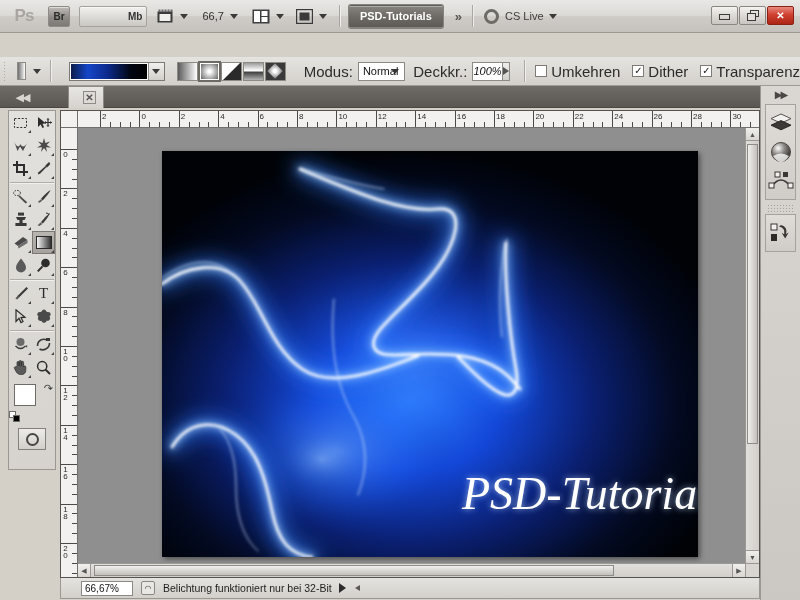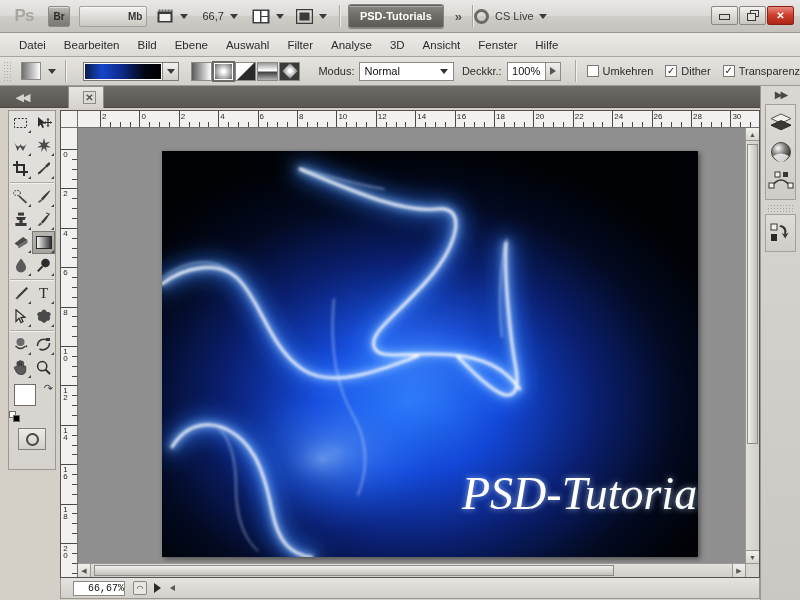--- a/index.html
+++ b/index.html
@@ -49,21 +49,21 @@
   .ws-tab {
     height: 23px; padding: 0 10px; display: flex; align-items: center;
     font-weight: bold; font-size: 11px; color: #3b3b3b; margin-left: 8px;
   }
   .ws-tab.active {
     background: linear-gradient(180deg,#87847f,#6e6b66 50%,#5e5b57);
     color: #fff; border: 1px solid #59565200; border-radius: 2px;
     box-shadow: inset 0 1px 0 rgba(255,255,255,.35), 0 0 0 1px #86837e;
   }
   .chevrons { margin-left: 12px; color: #575451; font-size: 13px; font-weight: bold; letter-spacing: -2px;}
-  .cslive { display: flex; align-items: center; color: #3c3c3c; font-size: 11px;}
+  .cslive { display: flex; align-items: center; margin-left: 10px; color: #3c3c3c; font-size: 11px;}
   .cs-ring {
     width: 15px; height: 15px; border-radius: 50%;
     border: 3px solid #6e6b66; margin-right: 6px;
   }
   .wincontrols { position: absolute; right: 6px; top: 6px; display: flex; gap: 1px; }
   .winbtn {
     width: 27px; height: 19px; border: 1px solid #8a8782; border-radius: 2px;
     background: linear-gradient(180deg,#f4f3f1,#ddd9d4 50%,#c9c5c0);
     display: flex; align-items: center; justify-content: center;
     font-size: 10px; color: #333;
@@ -114,31 +114,31 @@
   .gtype { width: 21px; height: 19px; border: 1px solid #8d8a85; }
   .gtype.sel { outline: 2px solid #6d6a65; outline-offset: -1px; box-shadow: 0 0 0 1px #fff inset; }
   .gt1 { background: linear-gradient(90deg,#5b5b5b,#ffffff); }
   .gt2 { background: radial-gradient(circle at 50% 50%, #ffffff 10%, #5a5a5a 95%); }
   .gt3 { background: linear-gradient(135deg,#ffffff 48%, #2a2a2a 52%); }
   .gt4 { background: linear-gradient(180deg,#9b9b9b,#fff 45%, #444 55%, #b5b5b5); }
   .gt5 { background: #3a3a3a; position: relative; }
   .gt5:after { content:""; position:absolute; left:50%; top:50%;
     transform: translate(-50%,-50%) rotate(45deg); width: 11px; height: 11px;
     background: radial-gradient(circle,#fff 20%, #777 100%); }
-  .lbl { font-size: 11px; color: #2b2b2b; margin-left: 10px; }
+  .lbl { font-size: 15px; color: #2b2b2b; margin-left: 10px; }
   .select-box {
     margin-left: 5px; height: 19px; width: 106px; background: #fff;
     border: 1px solid #8d8a85; display: flex; align-items: center;
     padding: 0 4px; font-size: 11px; color: #111; position: relative;
   }
   .select-box .arrow-d { position: absolute; right: 5px; margin: 0; border-top-color:#333; }
   .numfield {
     margin-left: 5px; height: 19px; width: 44px; background: #fff;
     border: 1px solid #8d8a85; display: flex; align-items: center;
-    justify-content: center; font-size: 11px; color: #111;
+    justify-content: center; font-size: 11px; color: #111; font-style: italic;
   }
   .spin {
     height: 19px; width: 17px; border: 1px solid #8d8a85; border-left: none;
     background: linear-gradient(180deg,#efeeec,#d3d0cb);
     display: flex; align-items: center; justify-content: center;
   }
   .tri-r { width: 0;height:0;border-top:4px solid transparent;border-bottom:4px solid transparent;border-left:6px solid #555;}
   .chk-wrap { display: flex; align-items: center; margin-left: 12px; }
   .chkbox {
     width: 12px; height: 12px; border: 1px solid #7e7b76; background: #fff;
@@ -255,23 +255,23 @@
     background: #d9d6d1; border-left: 1px solid #9b9894; border-top: 1px solid #9b9894; }
 
   
   .statusbar {
     position: absolute; left: 60px; top: 578px; width: 700px; height: 21px;
     background: linear-gradient(180deg,#e5e3df,#d3d0cb);
     border: 1px solid #9b9894; border-top: none;
     display: flex; align-items: center;
   }
   .zoomfield {
-    margin-left: 12px; height: 15px; width: 52px; background: #fff;
+    margin-left: 20px; height: 15px; width: 52px; background: #fff;
     border: 1px solid #8d8a85; font-size: 10px; color: #111;
-    display: flex; align-items: center; padding-left: 14px; font-family: Liberation Mono, monospace;
+    display: flex; align-items: center; padding-left: 3px;
   }
   .st-icon { margin-left: 8px; width: 14px; height: 14px;
     border: 1px solid #8b8883; border-radius: 2px; background: #e9e7e4;
     display: flex; align-items: center; justify-content: center; font-size: 8px; color: #444;}
   .st-text { margin-left: 8px; font-size: 10.5px; color: #1e1e1e; }
   .st-tri { margin-left: 7px; width: 0; height: 0; border-top: 5px solid transparent;
     border-bottom: 5px solid transparent; border-left: 7px solid #2b2b2b; }
   .st-tri-sm { margin-left: 9px; width: 0; height: 0; border-top: 3.5px solid transparent;
     border-bottom: 3.5px solid transparent; border-right: 5px solid #5b5855; }
 
@@ -348,33 +348,20 @@
       <div class="winbtn">
         <svg width="12" height="11" viewBox="0 0 12 11">
           <rect x="3.5" y="0.5" width="8" height="6" fill="none" stroke="#3a3a3a"></rect>
           <rect x="0.5" y="3.5" width="8" height="7" fill="#e3e0db" stroke="#3a3a3a"></rect>
         </svg>
       </div>
       <div class="winbtn close">✕</div>
     </div>
   </div>
 
-  <div class="menubar">
-    <div class="menu-item">Datei</div>
-    <div class="menu-item">Bearbeiten</div>
-    <div class="menu-item">Bild</div>
-    <div class="menu-item">Ebene</div>
-    <div class="menu-item">Auswahl</div>
-    <div class="menu-item">Filter</div>
-    <div class="menu-item">Analyse</div>
-    <div class="menu-item">3D</div>
-    <div class="menu-item">Ansicht</div>
-    <div class="menu-item">Fenster</div>
-    <div class="menu-item">Hilfe</div>
-  </div>
 
   <div class="optionsbar">
     <div class="grip"></div>
     <div class="tool-preset"></div>
     <div class="arrow-d" style="margin-left:7px"></div>
     <div class="sep-v"></div>
     <div class="grad-preview-wrap">
       <div class="grad-preview"></div>
       <div class="grad-drop">
         <div class="arrow-d" style="margin:0"></div>
@@ -825,20 +812,21 @@
       <div class="sbarrow" style="position:absolute;top:0;bottom:0;left:0;width:13px;border-right:1px solid #9b9894">◀</div>
       <div class="thumbh" style="left:16px;width:520px"></div>
       <div class="sbarrow" style="position:absolute;top:0;bottom:0;right:0;width:13px;border-left:1px solid #9b9894">▶</div>
     </div>
     <div class="corner-box"></div>
   </div>
 
   <div class="statusbar">
     <div class="zoomfield">66,67%</div>
     <div class="st-icon">◠</div>
+    <div class="st-text">Belichtung funktioniert nur bei 32-Bit</div>
     <div class="st-tri"></div>
     <div class="st-tri-sm"></div>
   </div>
 
   <div class="rightpanel">
     <div class="rp-arrows">▶▶</div>
     <div class="rp-group">
       <div class="rp-btn">
         <svg width="24" height="20" viewBox="0 0 24 20">
           <path d="M12 1 L22 5.6 L12 10.2 L2 5.6 Z" fill="#f2f1ef" stroke="#55524f"></path>

